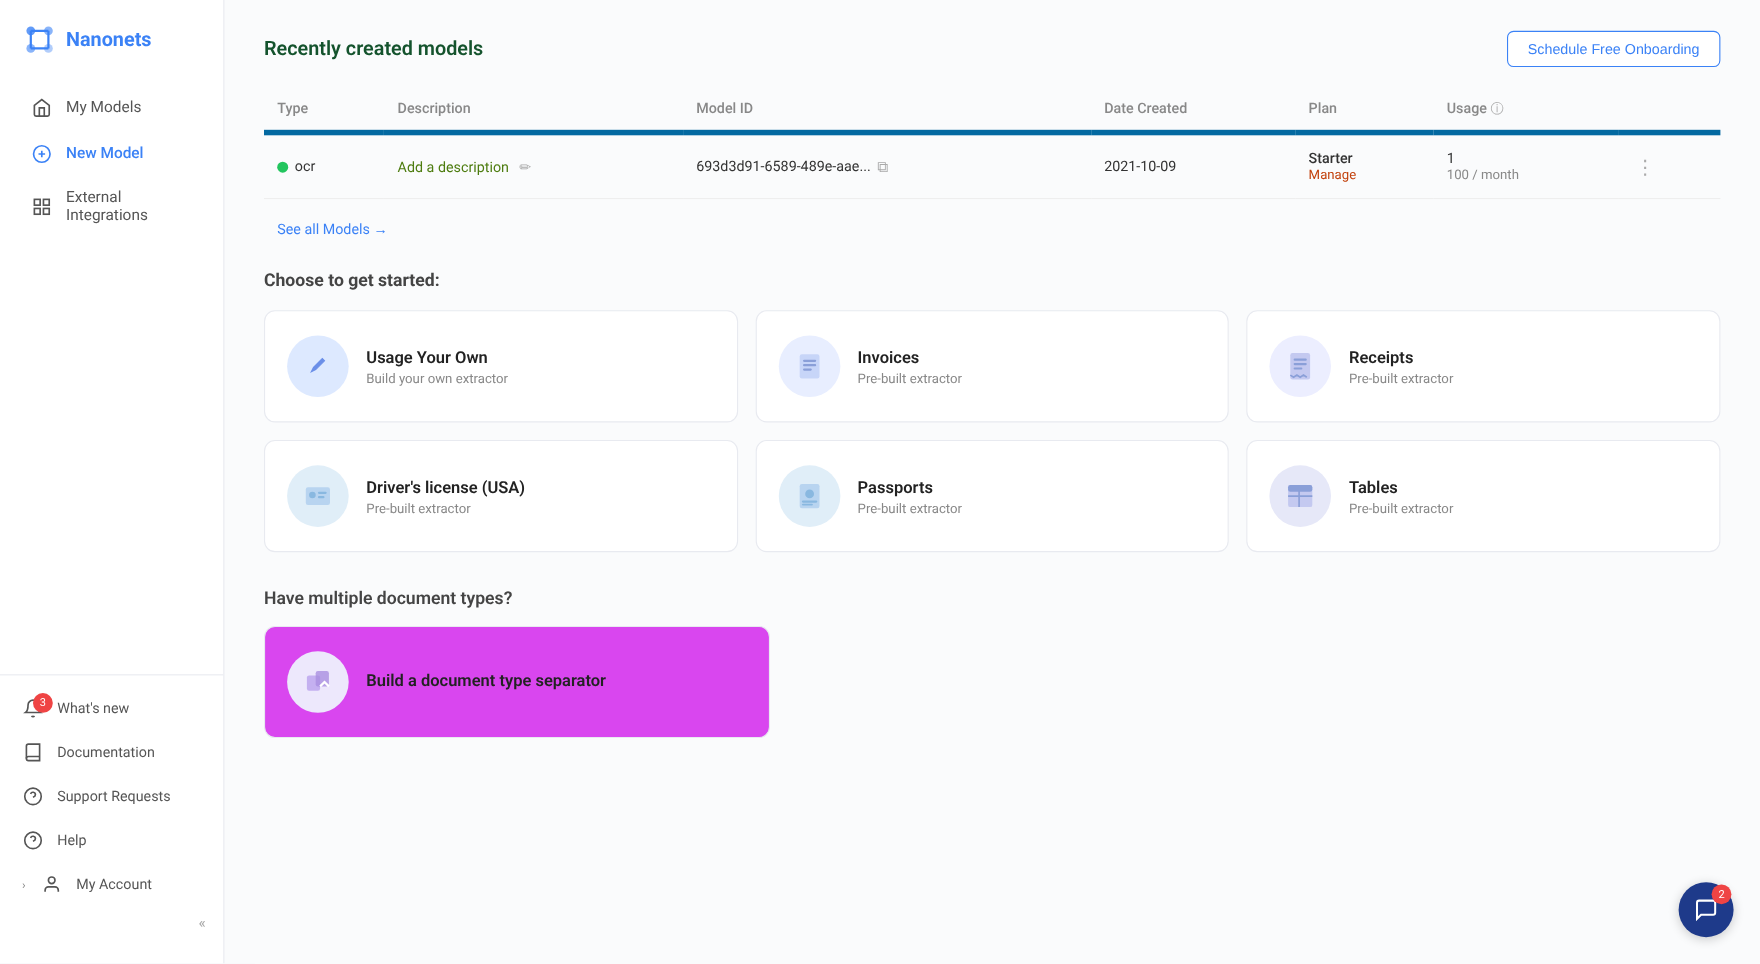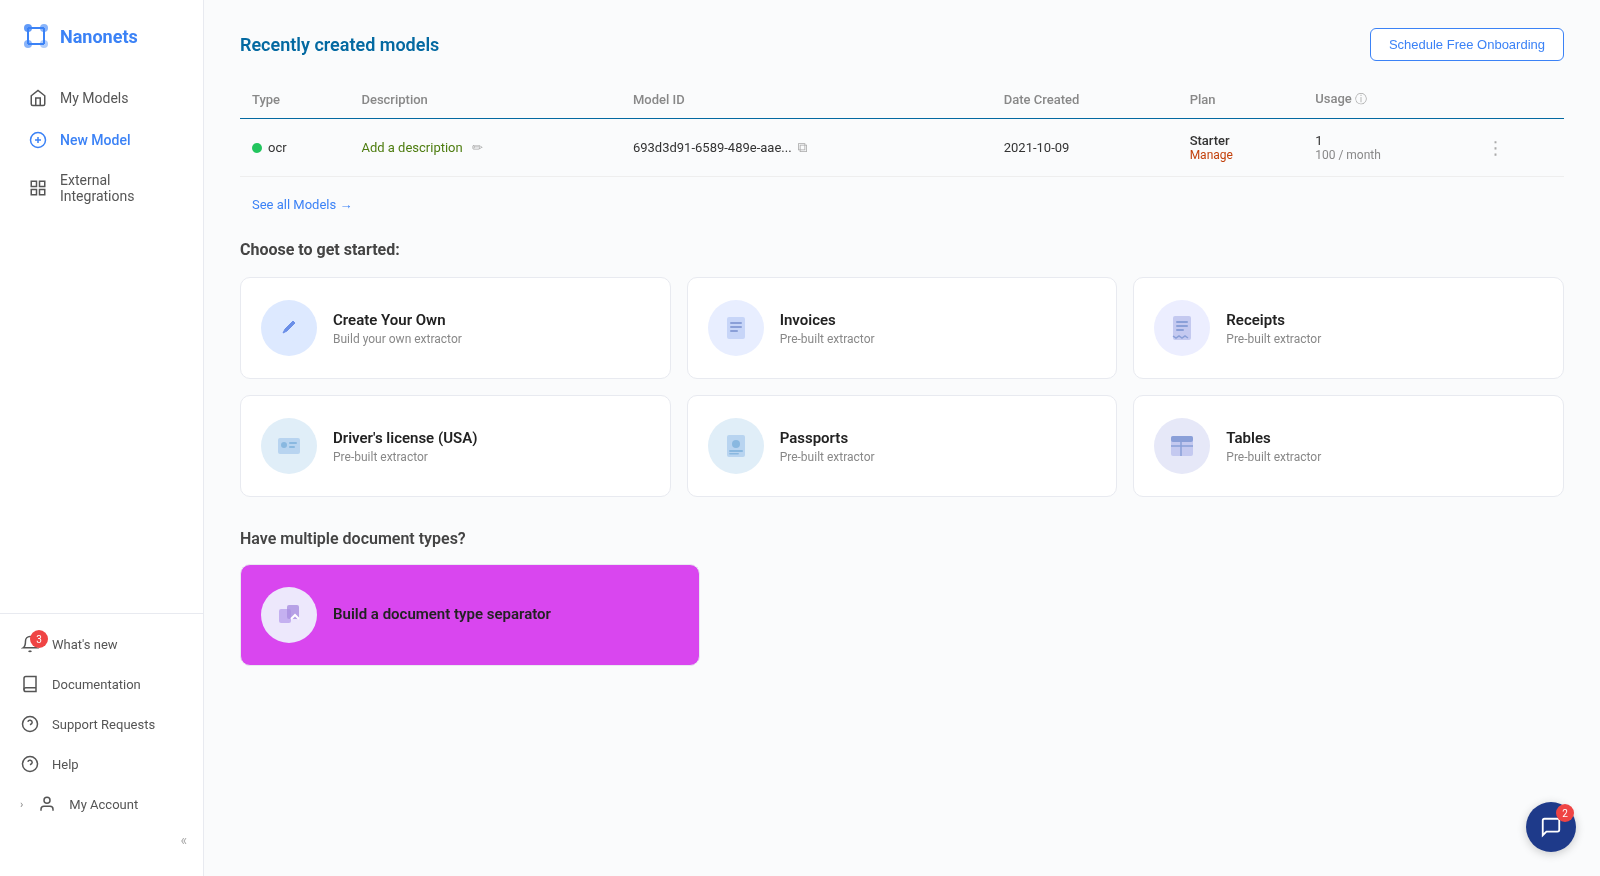--- a/index.html
+++ b/index.html
@@ -104,21 +104,21 @@
     
     .page-header {
       display: flex;
       justify-content: space-between;
       align-items: center;
       margin-bottom: 20px;
     }
     .page-title {
       font-size: 18px;
       font-weight: 600;
-      color: #0369a1;
+      color: #14532d;
     }
     .schedule-btn {
       border: 1.5px solid #3b82f6;
       color: #3b82f6;
       background: #fff;
       padding: 8px 18px;
       border-radius: 6px;
       font-size: 13px;
       cursor: pointer;
       font-weight: 500;
@@ -129,21 +129,21 @@
       width: 100%;
       border-collapse: collapse;
       margin-bottom: 8px;
     }
     .models-table th {
       font-size: 13px;
       color: #888;
       font-weight: 500;
       text-align: left;
       padding: 10px 12px;
-      border-bottom: 1px solid #0369a1;
+      border-bottom: 5px solid #0369a1;
     }
     .models-table td {
       padding: 14px 12px;
       font-size: 13px;
       color: #333;
       border-bottom: 1px solid #eee;
       vertical-align: middle;
     }
     .status-dot {
       width: 10px;
@@ -449,21 +449,21 @@
     <div class="cards-grid">
 
       <div class="card">
         <div class="card-icon-wrapper" style="background:#dde9ff;">
           <svg viewBox="0 0 28 28" fill="none">
             <circle cx="14" cy="14" r="13" fill="#dde9ff"></circle>
             <path d="M8 19l2-4 8-8 2 2-8 8-4 2z" fill="#6b8fe8" stroke="#6b8fe8" stroke-width="1"></path>
           </svg>
         </div>
         <div class="card-content">
-          <div class="card-title">Create Your Own</div>
+          <div class="card-title">Usage Your Own</div>
           <div class="card-subtitle">Build your own extractor</div>
         </div>
       </div>
 
       <div class="card">
         <div class="card-icon-wrapper" style="background:#e8eeff;">
           <svg viewBox="0 0 28 28" fill="none">
             <rect x="5" y="3" width="18" height="22" rx="2" fill="#c7d5f8"></rect>
             <rect x="8" y="8" width="12" height="2" rx="1" fill="#8a9fd8"></rect>
             <rect x="8" y="12" width="12" height="2" rx="1" fill="#8a9fd8"></rect>

